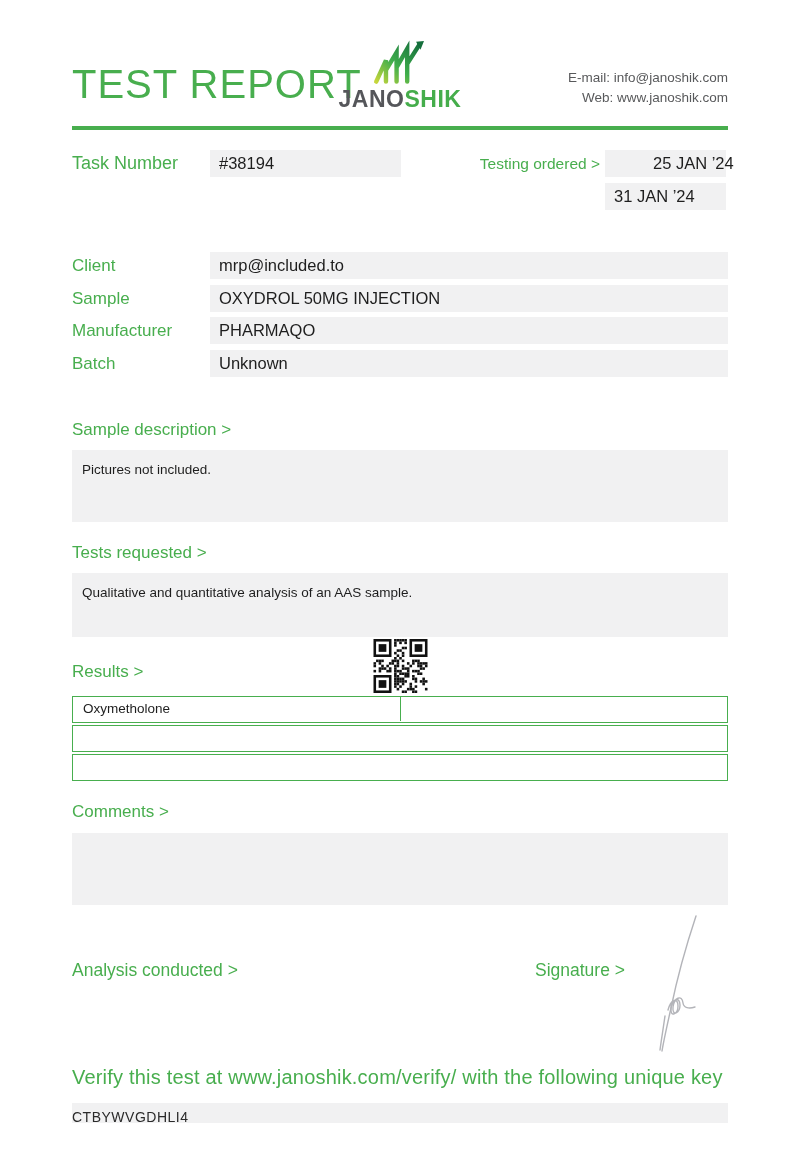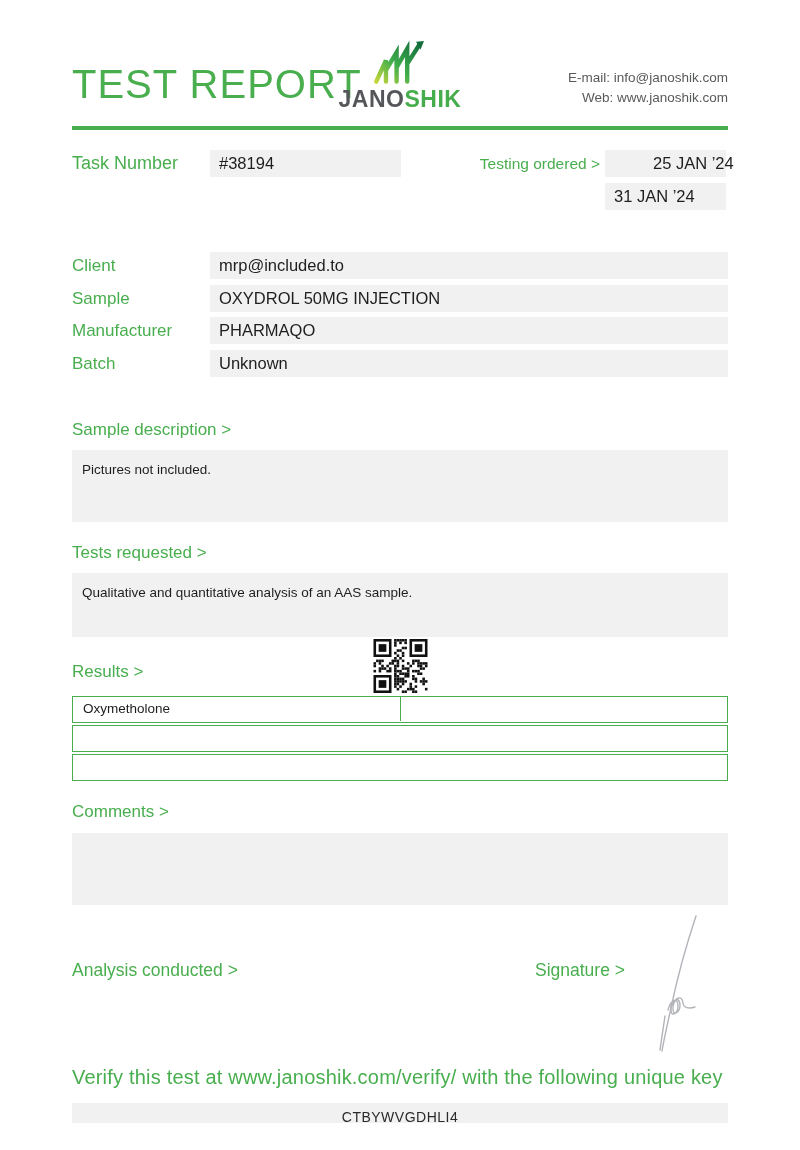--- a/index.html
+++ b/index.html
@@ -50,21 +50,21 @@
   .res-row { left:72px; width:656px; height:27px; border:1.5px solid #48AE4E; background:#fff; display:flex;flex-direction:column; }
   .res-row .cell-l { width:328px; border-right:1.5px solid #48AE4E; padding-left:10px; line-height:24px; font-size:13.5px; color:#1E1E1E; }
   .res-row .cell-r { flex:1; padding-left:10px; line-height:24px; font-size:13.5px; color:#1E1E1E; }
 
   
   .analysis-label { left:72px; top:957px; font-size:17.5px; }
   .analysis-box { left:248px; top:957px; width:152px; font-size:17px; }
   .signature-label { left:535px; top:957px; font-size:17.5px; }
   .signature-svg { left:638px; top:912px; width:74px; height:142px; }
   .verify-line { left:72px; top:1066px; width:656px; font-size:20px; letter-spacing:.2px; color:#48AE4E; white-space:nowrap; }
-  .key-box { left:72px; top:1103px; width:656px; height:20px; background:#F1F1F2; text-align:center; line-height:28px; font-size:14px; letter-spacing:.5px; color:#2A2A2A; }
+  .key-box { left:72px; top:1103px; width:656px; height:20px; background:#F1F1F2; line-height:28px; font-size:14px; letter-spacing:.5px; color:#2A2A2A; }
 </style>
 </head>
 <body>
 
 <div class="page">
 
   <div class="abs report-title">TEST REPORT</div>
 
   <svg class="abs logo-icon" viewBox="0 0 64 52">
     <defs>

